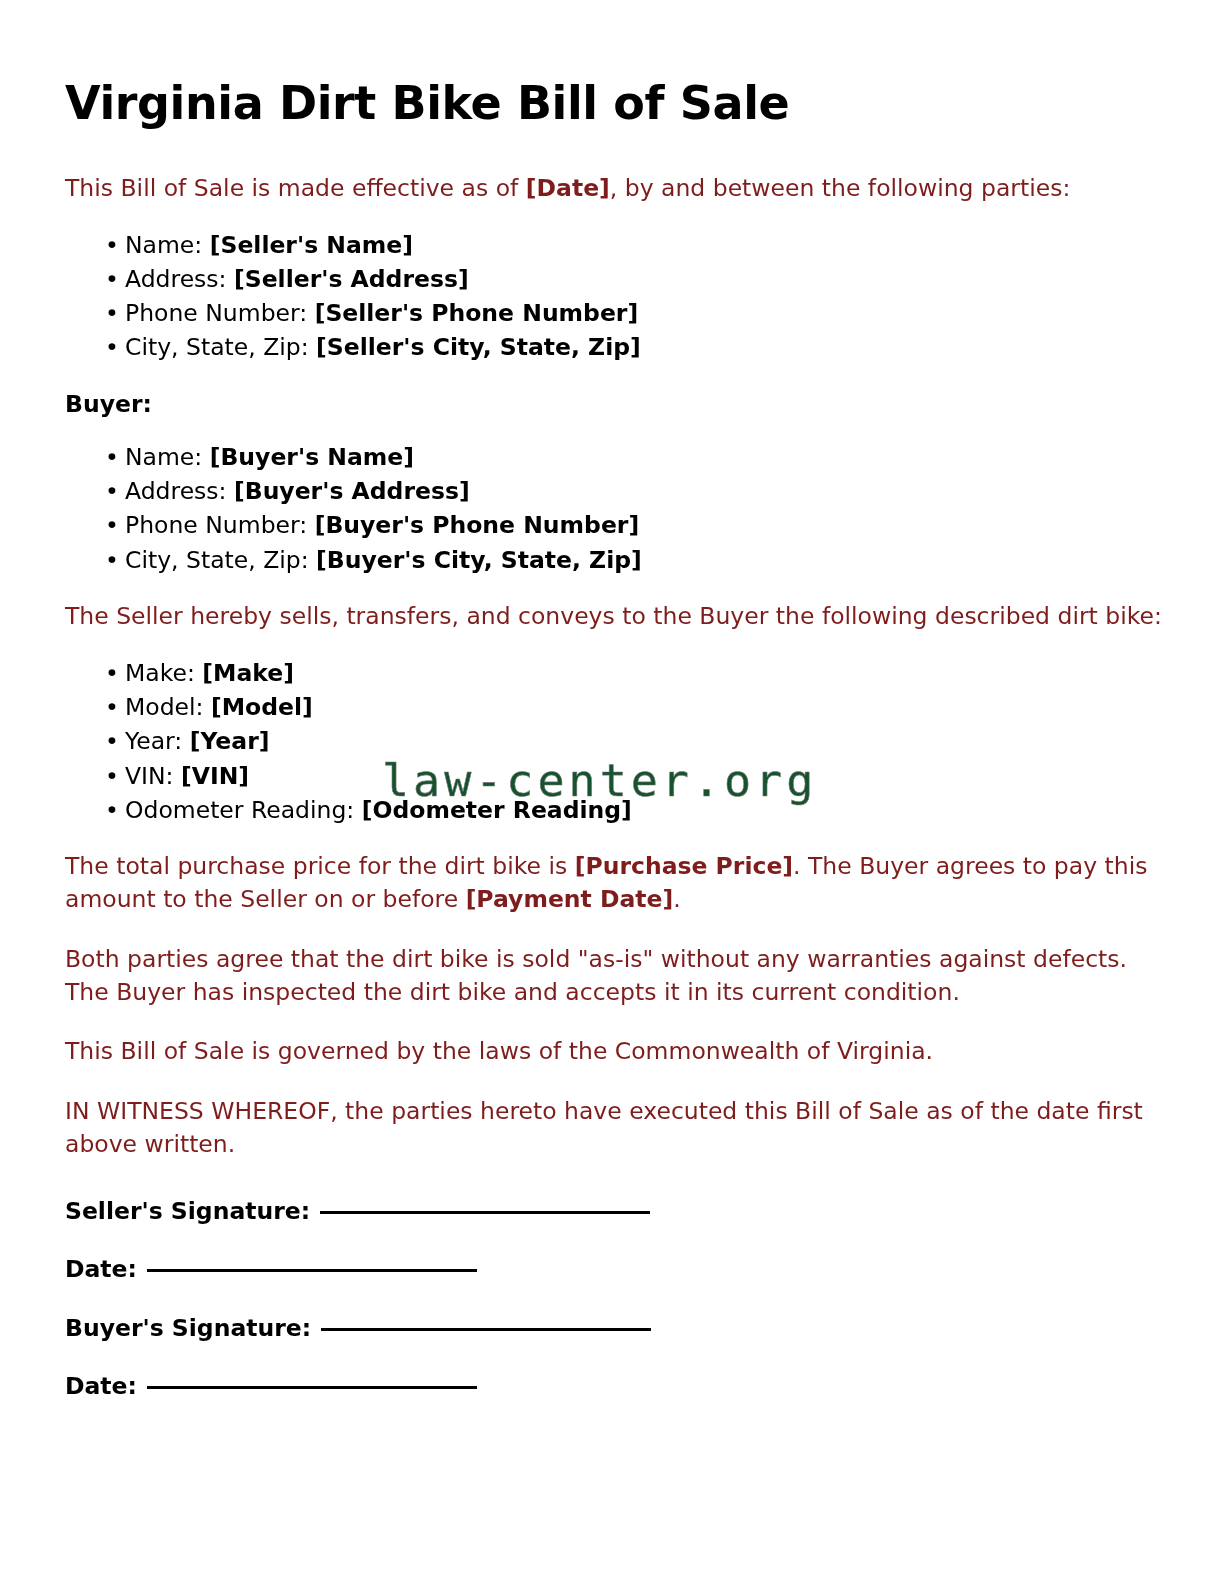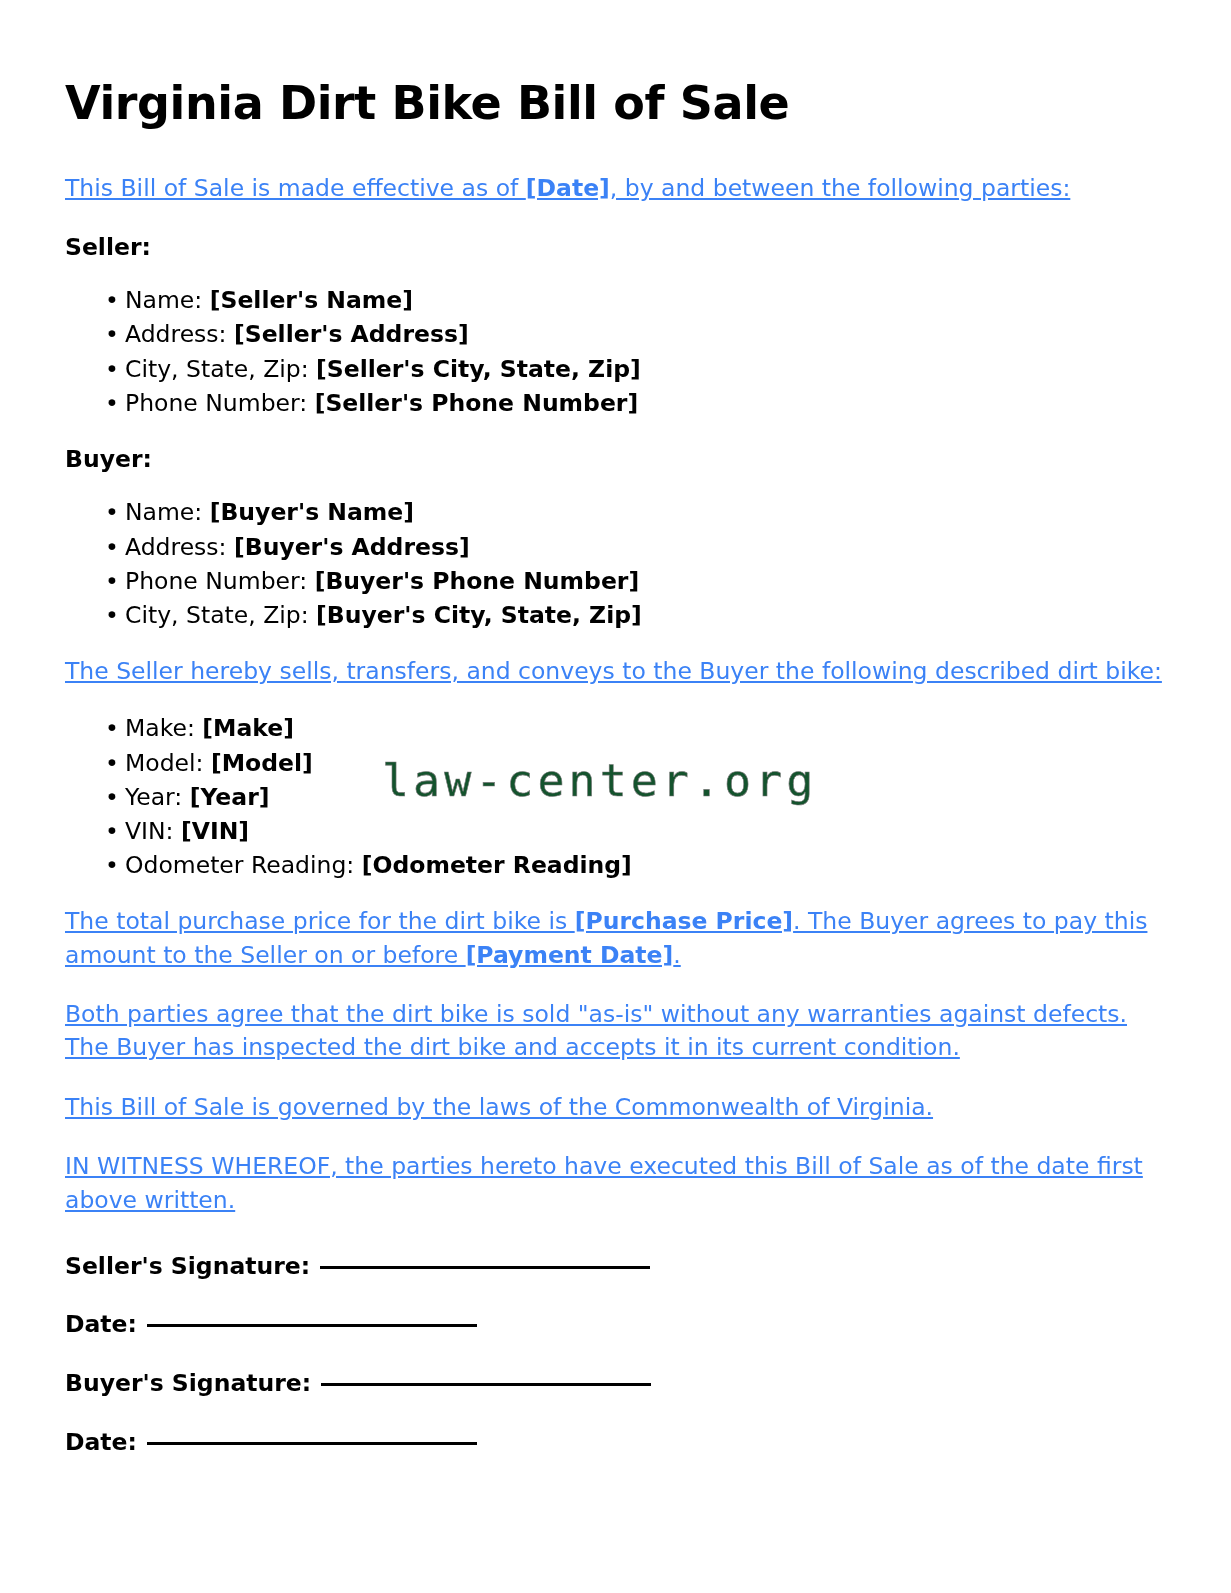--- a/index.html
+++ b/index.html
@@ -28,22 +28,21 @@
     font-weight: bold;
     line-height: 1.12;
     letter-spacing: -0.4px;
     margin: 0 0 42px 0;
     color: #000;
   }
   p.para {
     font-size: 23.5px;
     line-height: 1.42;
     margin: 0 0 26px 0;
-    color: #3b82f6;
-    text-decoration: underline;
+    color: #7f1d1d;
   }
   p.para:last-child { margin-bottom: 0; }
   .role-head {
     font-size: 23.5px;
     font-weight: bold;
     line-height: 1.42;
     margin: 0 0 22px 0;
   }
   ul.fields {
     list-style: none;
@@ -102,27 +101,26 @@
 </style>
 </head>
 <body>
 
 <div class="page">
 
   <h1 class="doc-title">Virginia Dirt Bike Bill of Sale</h1>
 
   <p class="para"><span>This Bill of Sale is made effective as of </span><b>[Date]</b><span>, by and between the following parties:</span></p>
 
-  <p class="role-head">Seller:</p>
 
   <ul class="fields">
     <li><span>Name: </span><b>[Seller's Name]</b></li>
     <li><span>Address: </span><b>[Seller's Address]</b></li>
+    <li><span>Phone Number: </span><b>[Seller's Phone Number]</b></li>
     <li><span>City, State, Zip: </span><b>[Seller's City, State, Zip]</b></li>
-    <li><span>Phone Number: </span><b>[Seller's Phone Number]</b></li>
   </ul>
 
   <p class="role-head">Buyer:</p>
 
   <ul class="fields">
     <li><span>Name: </span><b>[Buyer's Name]</b></li>
     <li><span>Address: </span><b>[Buyer's Address]</b></li>
     <li><span>Phone Number: </span><b>[Buyer's Phone Number]</b></li>
     <li><span>City, State, Zip: </span><b>[Buyer's City, State, Zip]</b></li>
   </ul>

